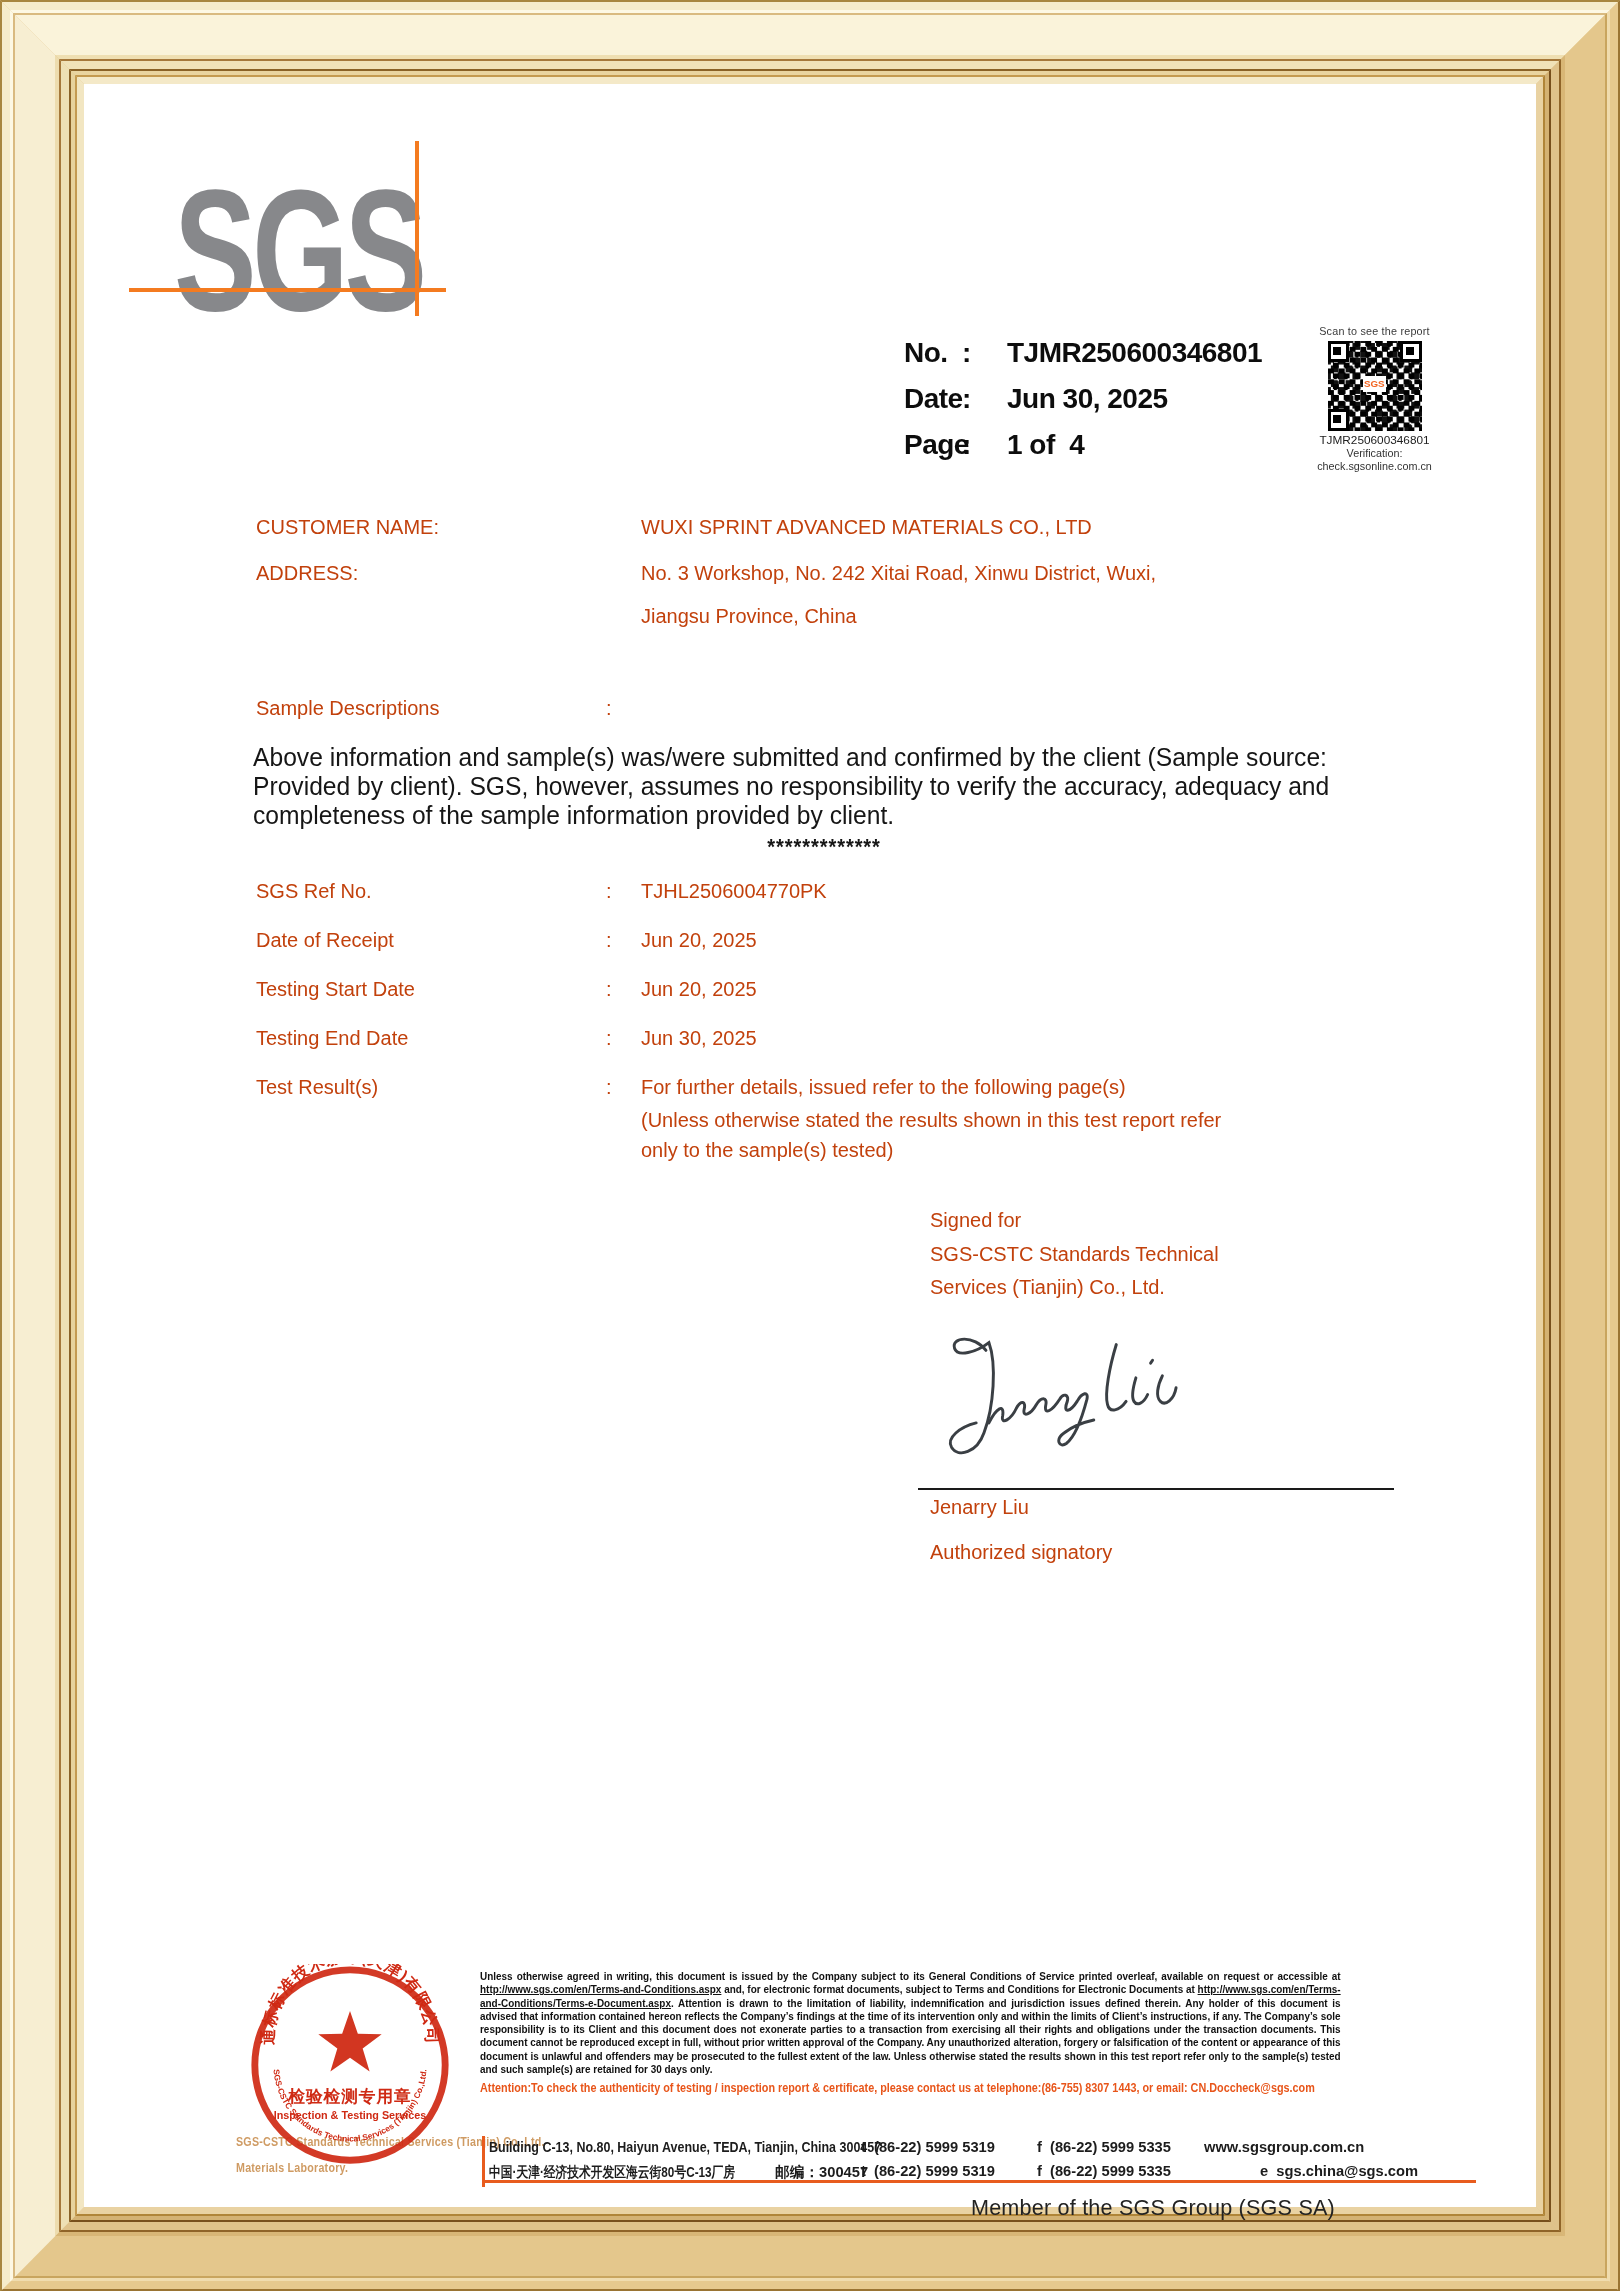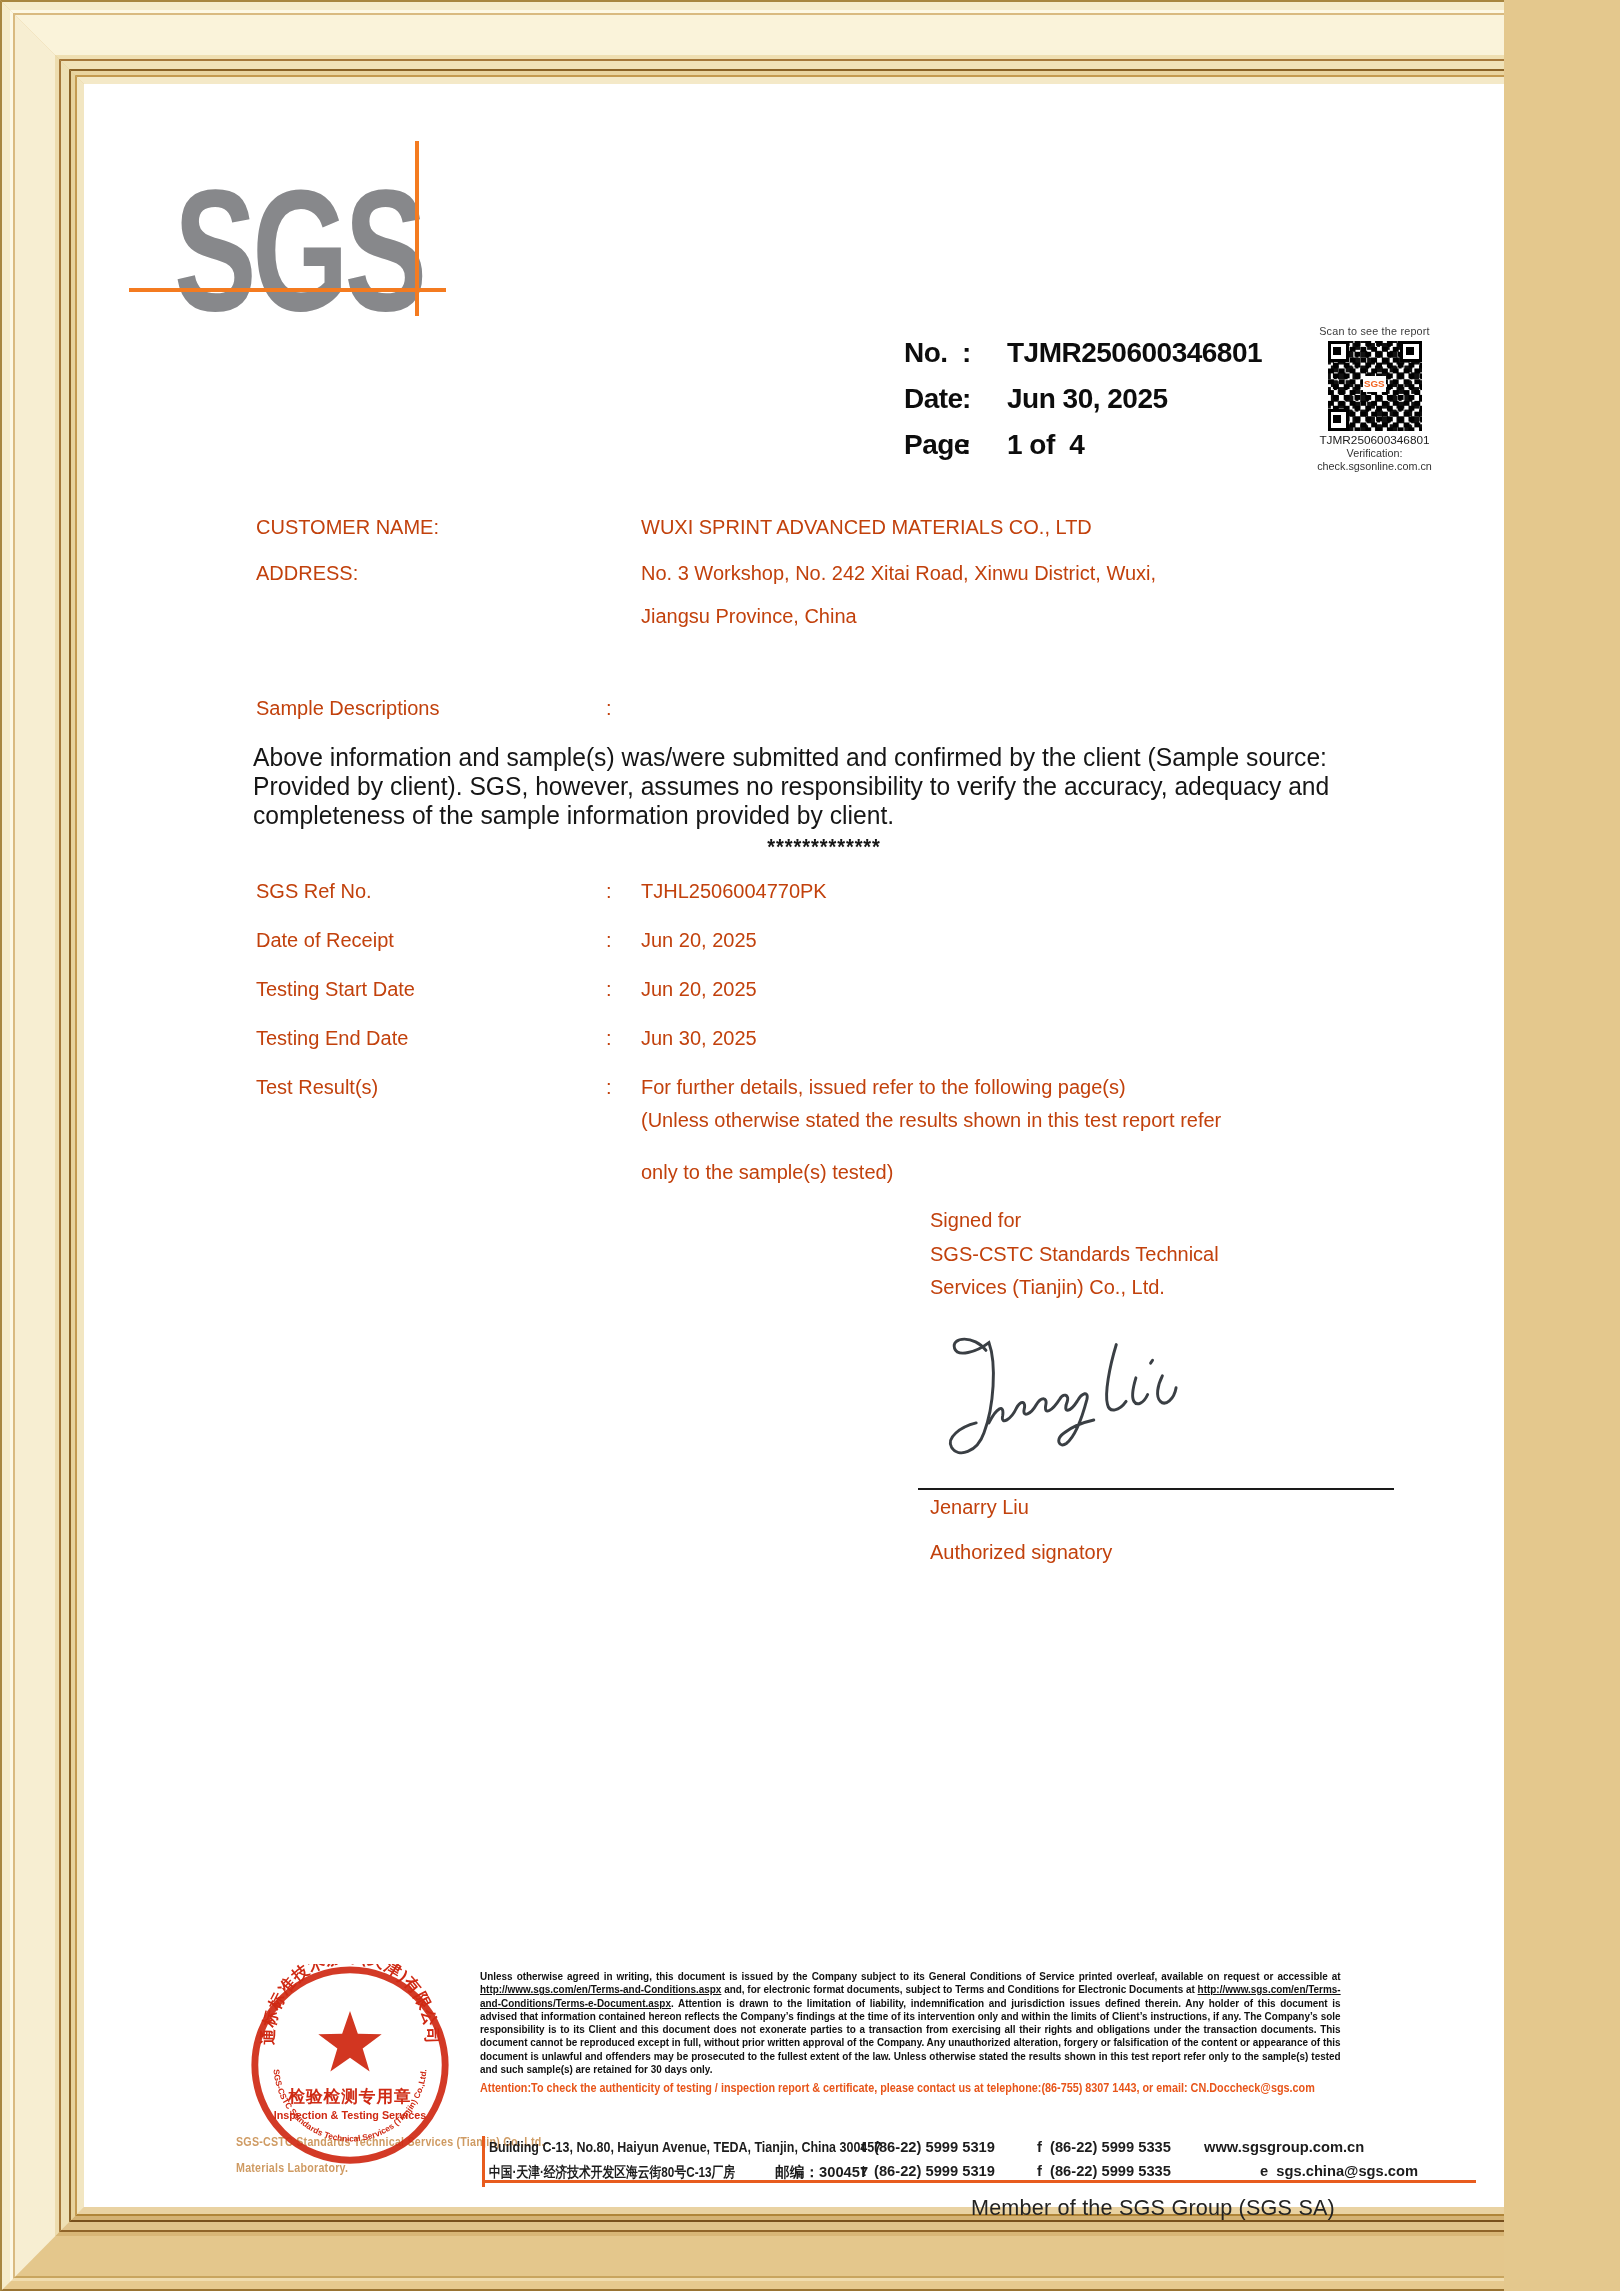--- a/index.html
+++ b/index.html
@@ -1,17 +1,17 @@
 <!DOCTYPE html>
 <html><head>
 <meta charset="utf-8">
 <style>
   html,body{margin:0;padding:0;}
   body{width:1620px;height:2292px;font-family:"Liberation Sans",sans-serif;background:#e4c88d;}
-  .scene{position:relative;width:1504px;height:2292px;overflow:hidden;}
+  .scene{position:relative;width:1620px;height:2292px;overflow:hidden;}
   
   .fr{position:absolute;}
   .fr-top{left:0;top:0;width:1620px;height:84px;
     clip-path:polygon(0 0,1620px 0,1536px 84px,84px 84px);
     background:linear-gradient(180deg,#a8863f 0 2px,#f6eccb 2px 9.8px,#fdf8e4 9.8px 12.7px,#d9ba80 12.7px 14.7px,#faf3da 14.7px 55px,#efdfb2 55px 59px,#a5783a 59px 61px,#f0e2b8 61px 69px,#8a6226 69px 71px,#e9d4a0 71px 75px,#c49a50 75px 77px,#f4e9c8 77px 84px);}
   .fr-left{left:0;top:0;width:84px;height:2292px;
     clip-path:polygon(0 0,84px 84px,84px 2207px,0 2292px);
     background:linear-gradient(90deg,#a8863f 0 2px,#f6eccb 2px 9.8px,#fdf8e4 9.8px 12.7px,#d9ba80 12.7px 14.7px,#f7eed2 14.7px 55px,#eddcae 55px 59px,#a5783a 59px 61px,#eee0b4 61px 69px,#8a6226 69px 71px,#e7d29c 71px 75px,#c49a50 75px 77px,#f2e6c2 77px 84px);}
   .fr-right{left:1536px;top:0;width:84px;height:2292px;
     clip-path:polygon(84px 0,84px 2292px,0 2207px,0 84px);
@@ -131,21 +131,21 @@
     <span class="abs bt" style="left:557px;top:894px;">Jun 20, 2025</span>
 
     <span class="abs bt" style="left:172px;top:943px;">Testing End Date</span>
     <span class="abs bt" style="left:522px;top:943px;">:</span>
     <span class="abs bt" style="left:557px;top:943px;">Jun 30, 2025</span>
 
     <span class="abs bt" style="left:172px;top:992px;">Test Result(s)</span>
     <span class="abs bt" style="left:522px;top:992px;">:</span>
     <span class="abs bt" style="left:557px;top:992px;">For further details, issued refer to the following page(s)</span>
     <span class="abs bt" style="left:557px;top:1025px;">(Unless otherwise stated the results shown in this test report refer</span>
-    <span class="abs bt" style="left:557px;top:1077px;">only to the sample(s) tested)</span>
+    <span class="abs bt" style="left:557px;top:1055px;">only to the sample(s) tested)</span>
 
     <span class="abs bt" style="left:846px;top:1125px;">Signed for</span>
     <span class="abs bt" style="left:846px;top:1159px;">SGS-CSTC Standards Technical</span>
     <span class="abs bt" style="left:846px;top:1192px;">Services (Tianjin) Co., Ltd.</span>
 
     <svg class="abs" style="left:851px;top:1233px;" width="245" height="157" viewBox="0 0 250 160">
       <g fill="none" stroke="#3a3f44" stroke-width="3" stroke-linecap="round">
         <path d="M52,34 C40,18 16,20 20,32 C23,41 42,36 55,26 C63,48 60,92 50,118 C43,138 24,144 17,133 C11,123 26,112 42,108"></path>
         <path d="M55,108 c8,-16 16,-20 14,-7 c-2,10 9,3 14,-8 c5,-9 10,-7 8,1 c-2,9 7,5 12,-4 c5,-9 12,-9 10,0 c-2,11 7,5 14,-6 c4,-7 10,-5 8,2 c-5,13 3,11 10,0 c5,-9 12,-11 10,-2 c-5,19 -12,38 -21,45 c-7,5 -12,-4 -2,-11 c9,-7 21,-11 30,-13"></path>
         <path d="M185,28 c-7,23 -12,50 -9,61 c2,9 12,7 19,-3"></path>

